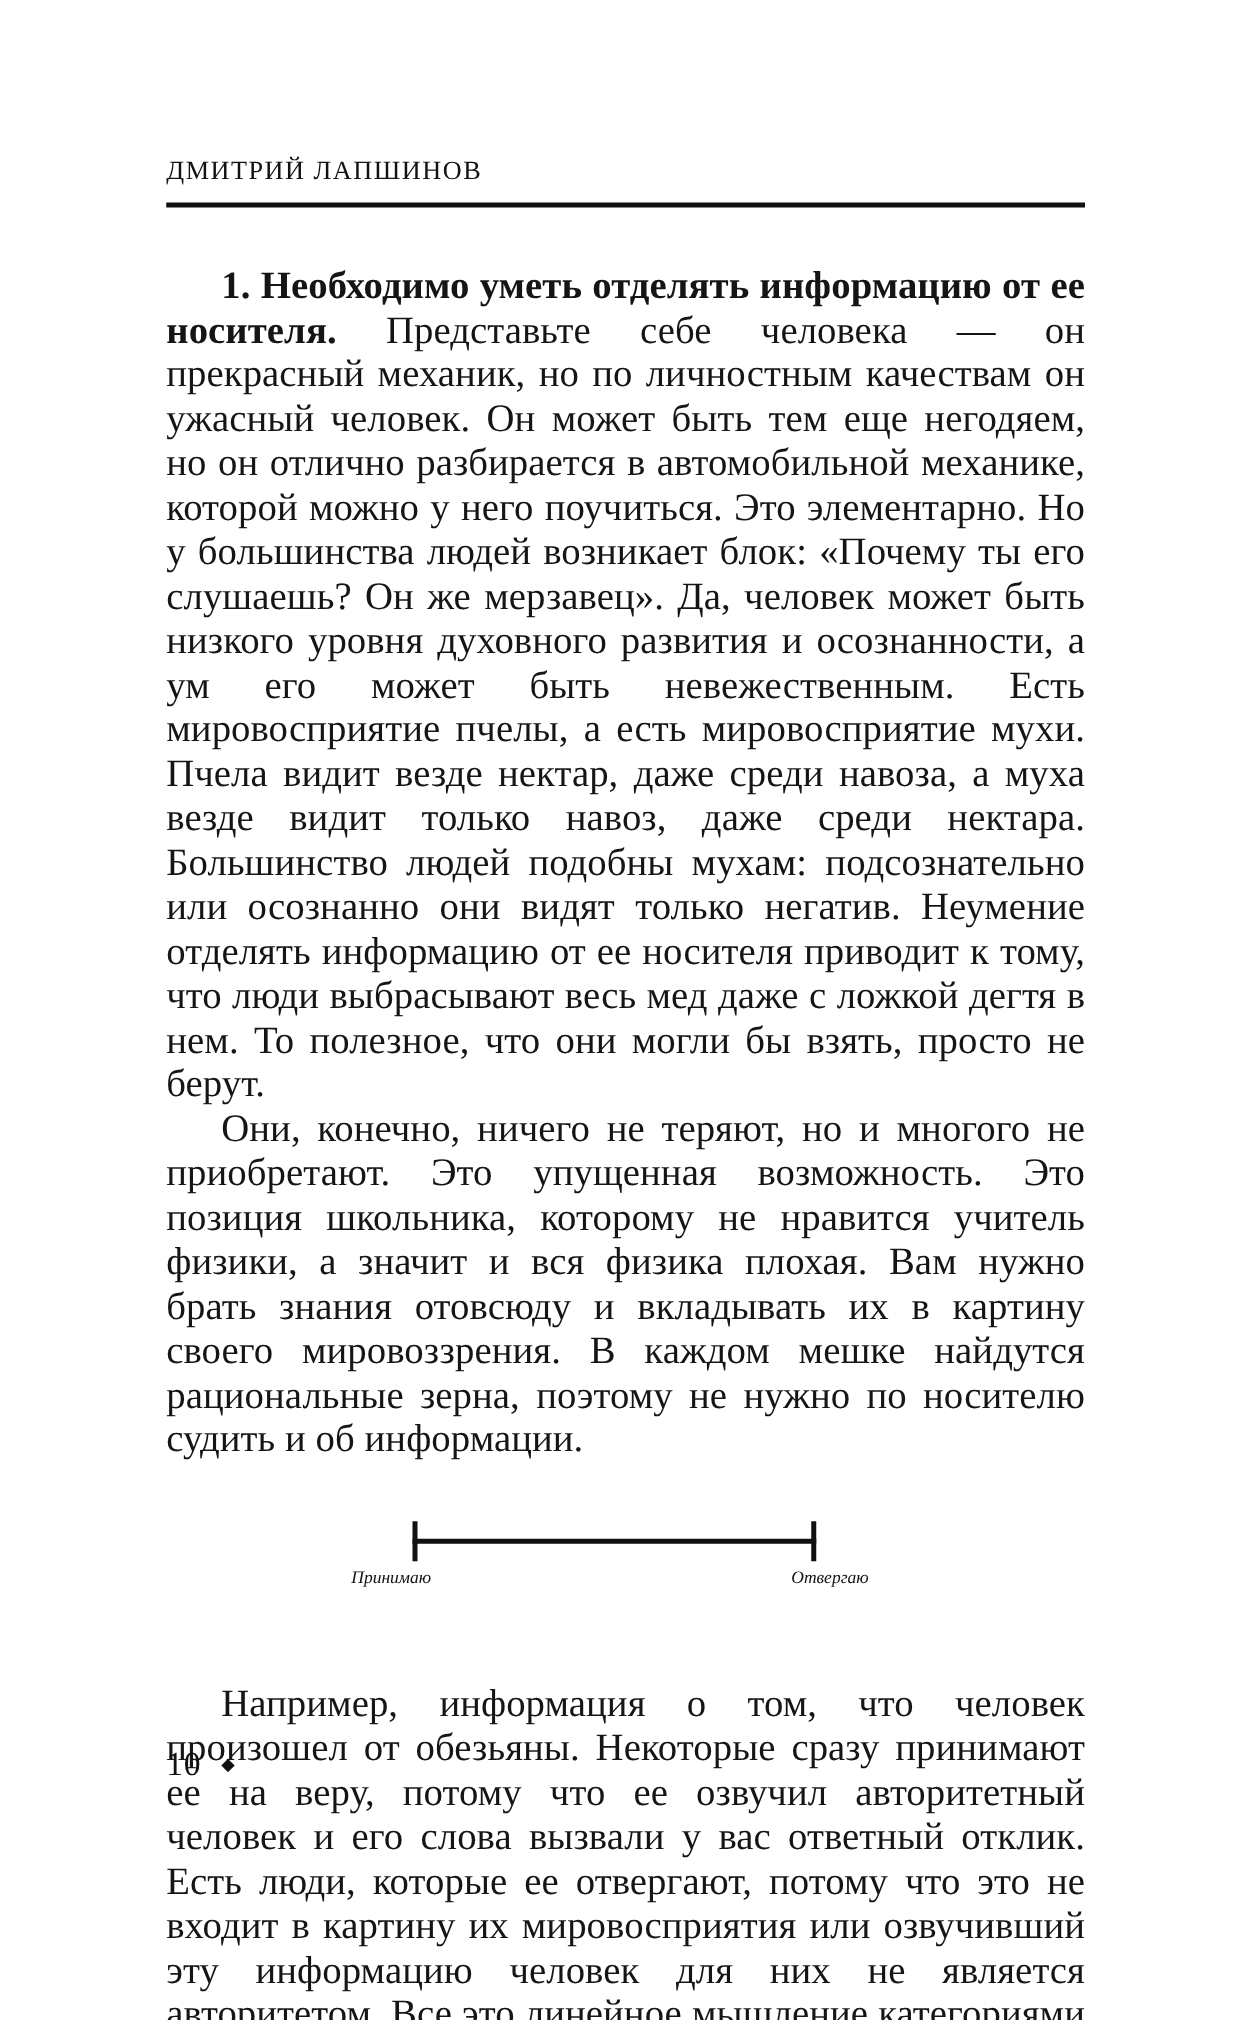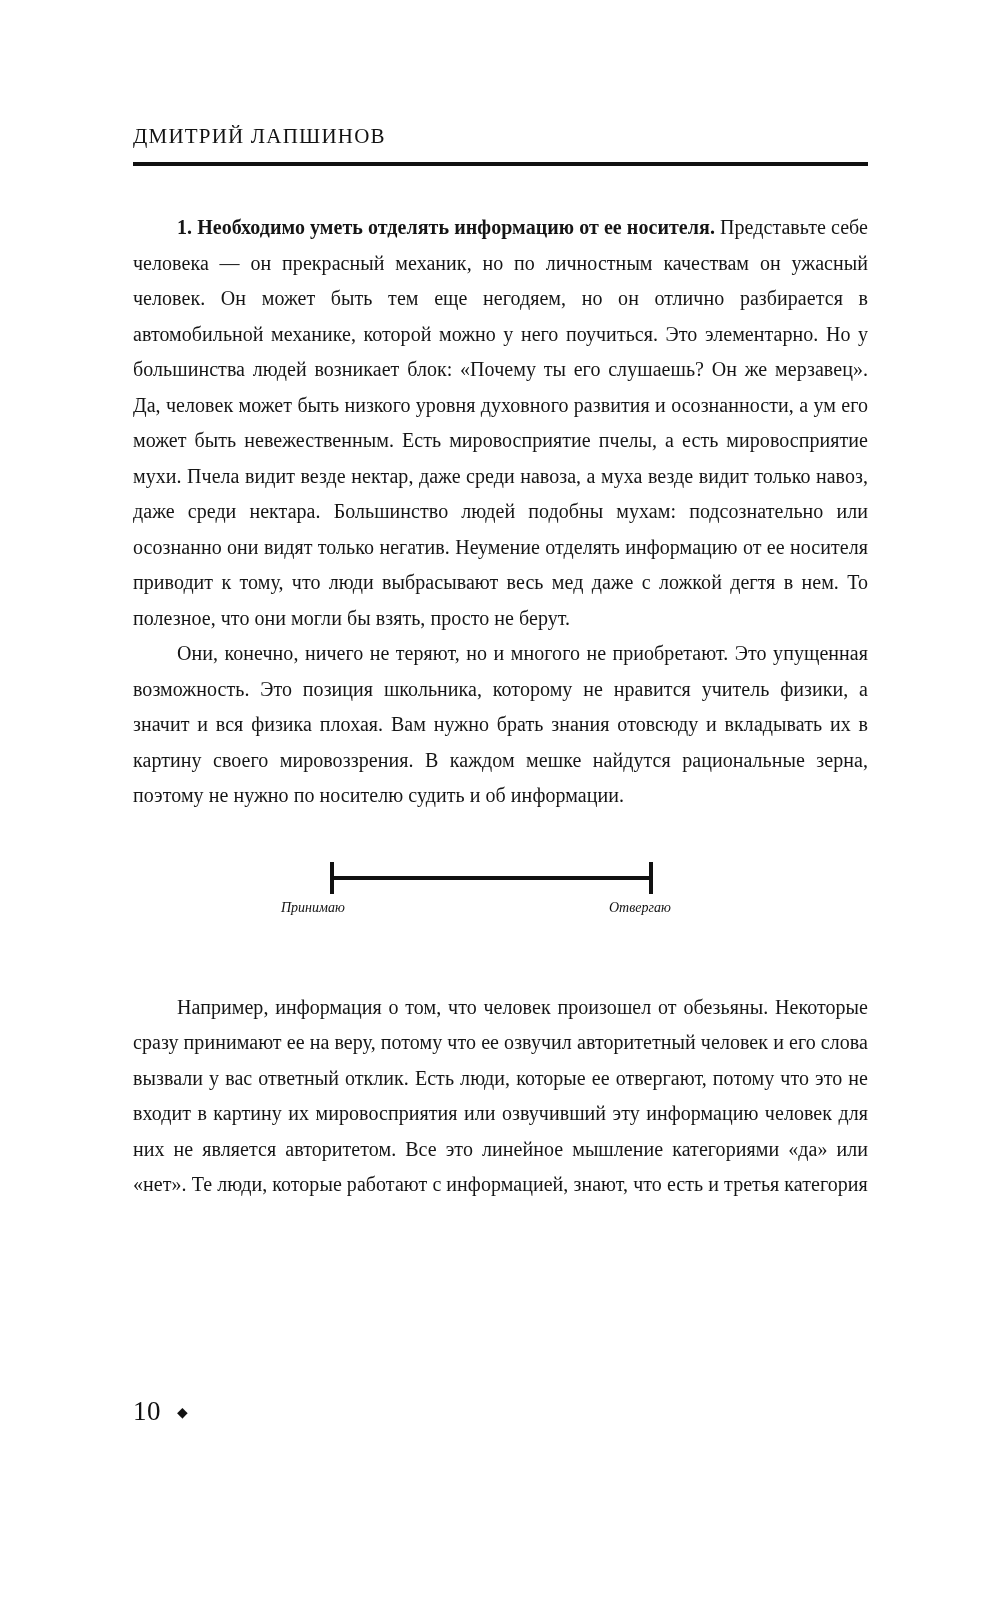--- a/index.html
+++ b/index.html
@@ -46,21 +46,21 @@
 
   .head-rule {
     width: 735px;
     height: 4px;
     background: #111111;
     margin: 0 0 44px 0;
   }
 
   p {
     margin: 0;
-    font-size: 20px;
+    font-size: 31px;
     line-height: 35.5px;
     text-align: justify;
     text-justify: inter-word;
     color: #151515;
     letter-spacing: 0.05px;
   }
 
   p.indent {
     text-indent: 44px;
   }
@@ -97,21 +97,21 @@
   .axis-label {
     position: absolute;
     top: 56px;
     font-family: "Liberation Serif", serif;
     font-style: italic;
     font-size: 14px;
     color: #111111;
     white-space: nowrap;
   }
   .axis-label.left { left: 148px; }
-  .axis-label.right { left: 476px; }
+  .axis-label.right { left: 500px; }
 
   
   .footer {
     position: absolute;
     left: 133px;
     top: 1396px;
     width: 735px;
     display: flex;
     align-items: center;
     gap: 16px;

